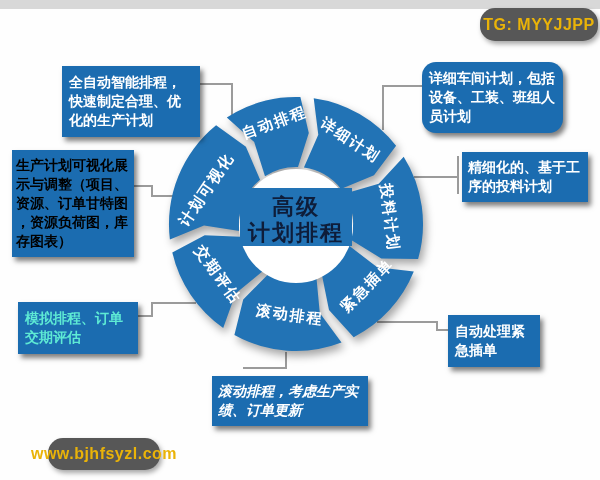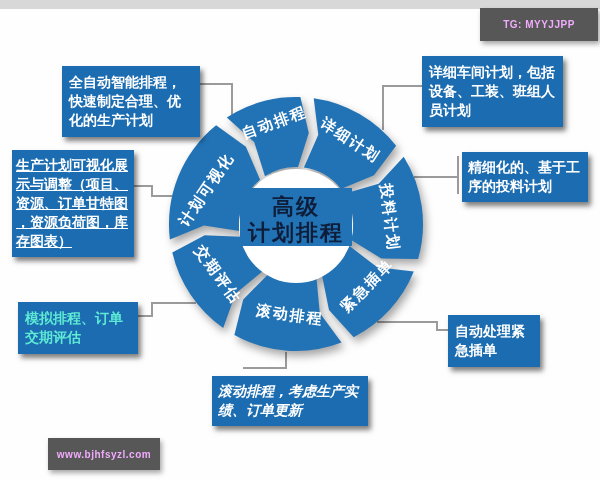--- a/index.html
+++ b/index.html
@@ -1,32 +1,32 @@
 <!DOCTYPE html>
 <html><head>
 <meta charset="utf-8">
 <style>
   html,body{margin:0;padding:0;}
   body{font-family:"Liberation Sans","DejaVu Sans",sans-serif;background:#fff;}
   #stage{position:relative;width:600px;height:480px;background:#fefefe;overflow:hidden;}
   #top-strip{position:absolute;left:0;top:0;width:600px;height:9px;}
   .wm{position:absolute;display:flex;align-items:center;justify-content:center;
-      color:#f0abfc;font-weight:bold;font-size:10px;letter-spacing:.5px;
-      box-shadow:2px 3px 5px rgba(0,0,0,.35);}
+      color:#eab308;font-weight:bold;font-size:16px;letter-spacing:.5px;
+      box-shadow:2px 3px 5px rgba(0,0,0,.35);border-radius:15px;}
   #wm-tg{left:480px;top:8px;width:118px;height:33px;}
   #wm-web{left:8px;top:438px;width:112px;height:32px;}
   svg#diagram-layer{position:absolute;left:0;top:0;}
   #ring-group{filter:drop-shadow(3px 5px 4px rgba(0,0,0,.35));}
   .connector{stroke:#9b9b9b;stroke-width:2;fill:none;}
   .callout{position:absolute;color:#fff;font-weight:bold;font-size:14px;line-height:19px;
       padding:7px;box-shadow:3px 4px 5px rgba(0,0,0,.5);word-break:break-all;line-break:anywhere;}
   .co-tl{left:62px;top:66px;width:124px;}
   .co-l{left:12px;top:150px;width:114px;padding:6px 4px;}
   .co-bl{left:18px;top:302px;width:106px;}
-  .co-tr{left:422px;top:56px;width:127px;}
+  .co-tr{left:422px;top:62px;width:127px;border-radius:14px;}
   .co-r{left:462px;top:152px;width:114px;padding:6px;}
   .co-br{left:448px;top:315px;width:78px;}
   .co-bc{left:212px;top:376px;width:144px;padding:6px;font-style:italic;}
   .seg-label{fill:#fff;font-weight:bold;font-size:15px;letter-spacing:2px;}
   .center-title{font-weight:bold;letter-spacing:2px;}
 </style>
 </head>
 <body>
 
 <div id="stage">
@@ -59,21 +59,21 @@
         <text transform="translate(349.9,141.0) rotate(33)" text-anchor="middle" dominant-baseline="middle" class="seg-label" fill="#ffffff">详细计划</text>
         <text transform="translate(388.8,217.5) rotate(83)" text-anchor="middle" dominant-baseline="middle" class="seg-label" fill="#ffffff">投料计划</text>
         <text transform="translate(367.7,286.3) rotate(-45)" text-anchor="middle" dominant-baseline="middle" class="seg-label" fill="#ffffff">紧急插单</text>
         <text transform="translate(289.6,315.8) rotate(8)" text-anchor="middle" dominant-baseline="middle" class="seg-label" fill="#ffffff">滚动排程</text>
         <text transform="translate(217.2,275.2) rotate(54)" text-anchor="middle" dominant-baseline="middle" class="seg-label" fill="#ffffff">交期评估</text>
         <text transform="translate(207.3,190.0) rotate(-56)" text-anchor="middle" dominant-baseline="middle" class="seg-label" fill="#ffffff">计划可视化</text>
       </g>
   </svg>
 
   <div class="callout co-tl" style="background: rgb(27, 108, 176); color: rgb(255, 255, 255);">全自动智能排程，快速制定合理、优化的生产计划</div>
-  <div class="callout co-l" style="background: rgb(27, 108, 176); color: #ffffff; text-decoration: underline;">生产计划可视化展示与调整（项目、资源、订单甘特图，资源负荷图，库存图表）</div>
+  <div class="callout co-l" style="background: rgb(27, 108, 176); color: #000000;">生产计划可视化展示与调整（项目、资源、订单甘特图，资源负荷图，库存图表）</div>
   <div class="callout co-bl" style="background: rgb(27, 108, 176); color: #5eead4;">模拟排程、订单交期评估</div>
   <div class="callout co-tr" style="background: rgb(27, 108, 176); color: rgb(255, 255, 255);">详细车间计划，包括设备、工装、班组人员计划</div>
   <div class="callout co-r" style="background: rgb(27, 108, 176); color: rgb(255, 255, 255);">精细化的、基于工序的投料计划</div>
   <div class="callout co-br" style="background: rgb(27, 108, 176); color: rgb(255, 255, 255);">自动处理紧急插单</div>
   <div class="callout co-bc" style="background: rgb(27, 108, 176); color: rgb(255, 255, 255);">滚动排程，考虑生产实绩、订单更新</div>
 
   <div class="wm" id="wm-tg" style="background: rgb(87, 87, 87);">TG: MYYJJPP</div>
   <div class="wm" id="wm-web" style="background: rgb(87, 87, 87); margin-left: 40px;">www.bjhfsyzl.com</div>
 
 </div>

